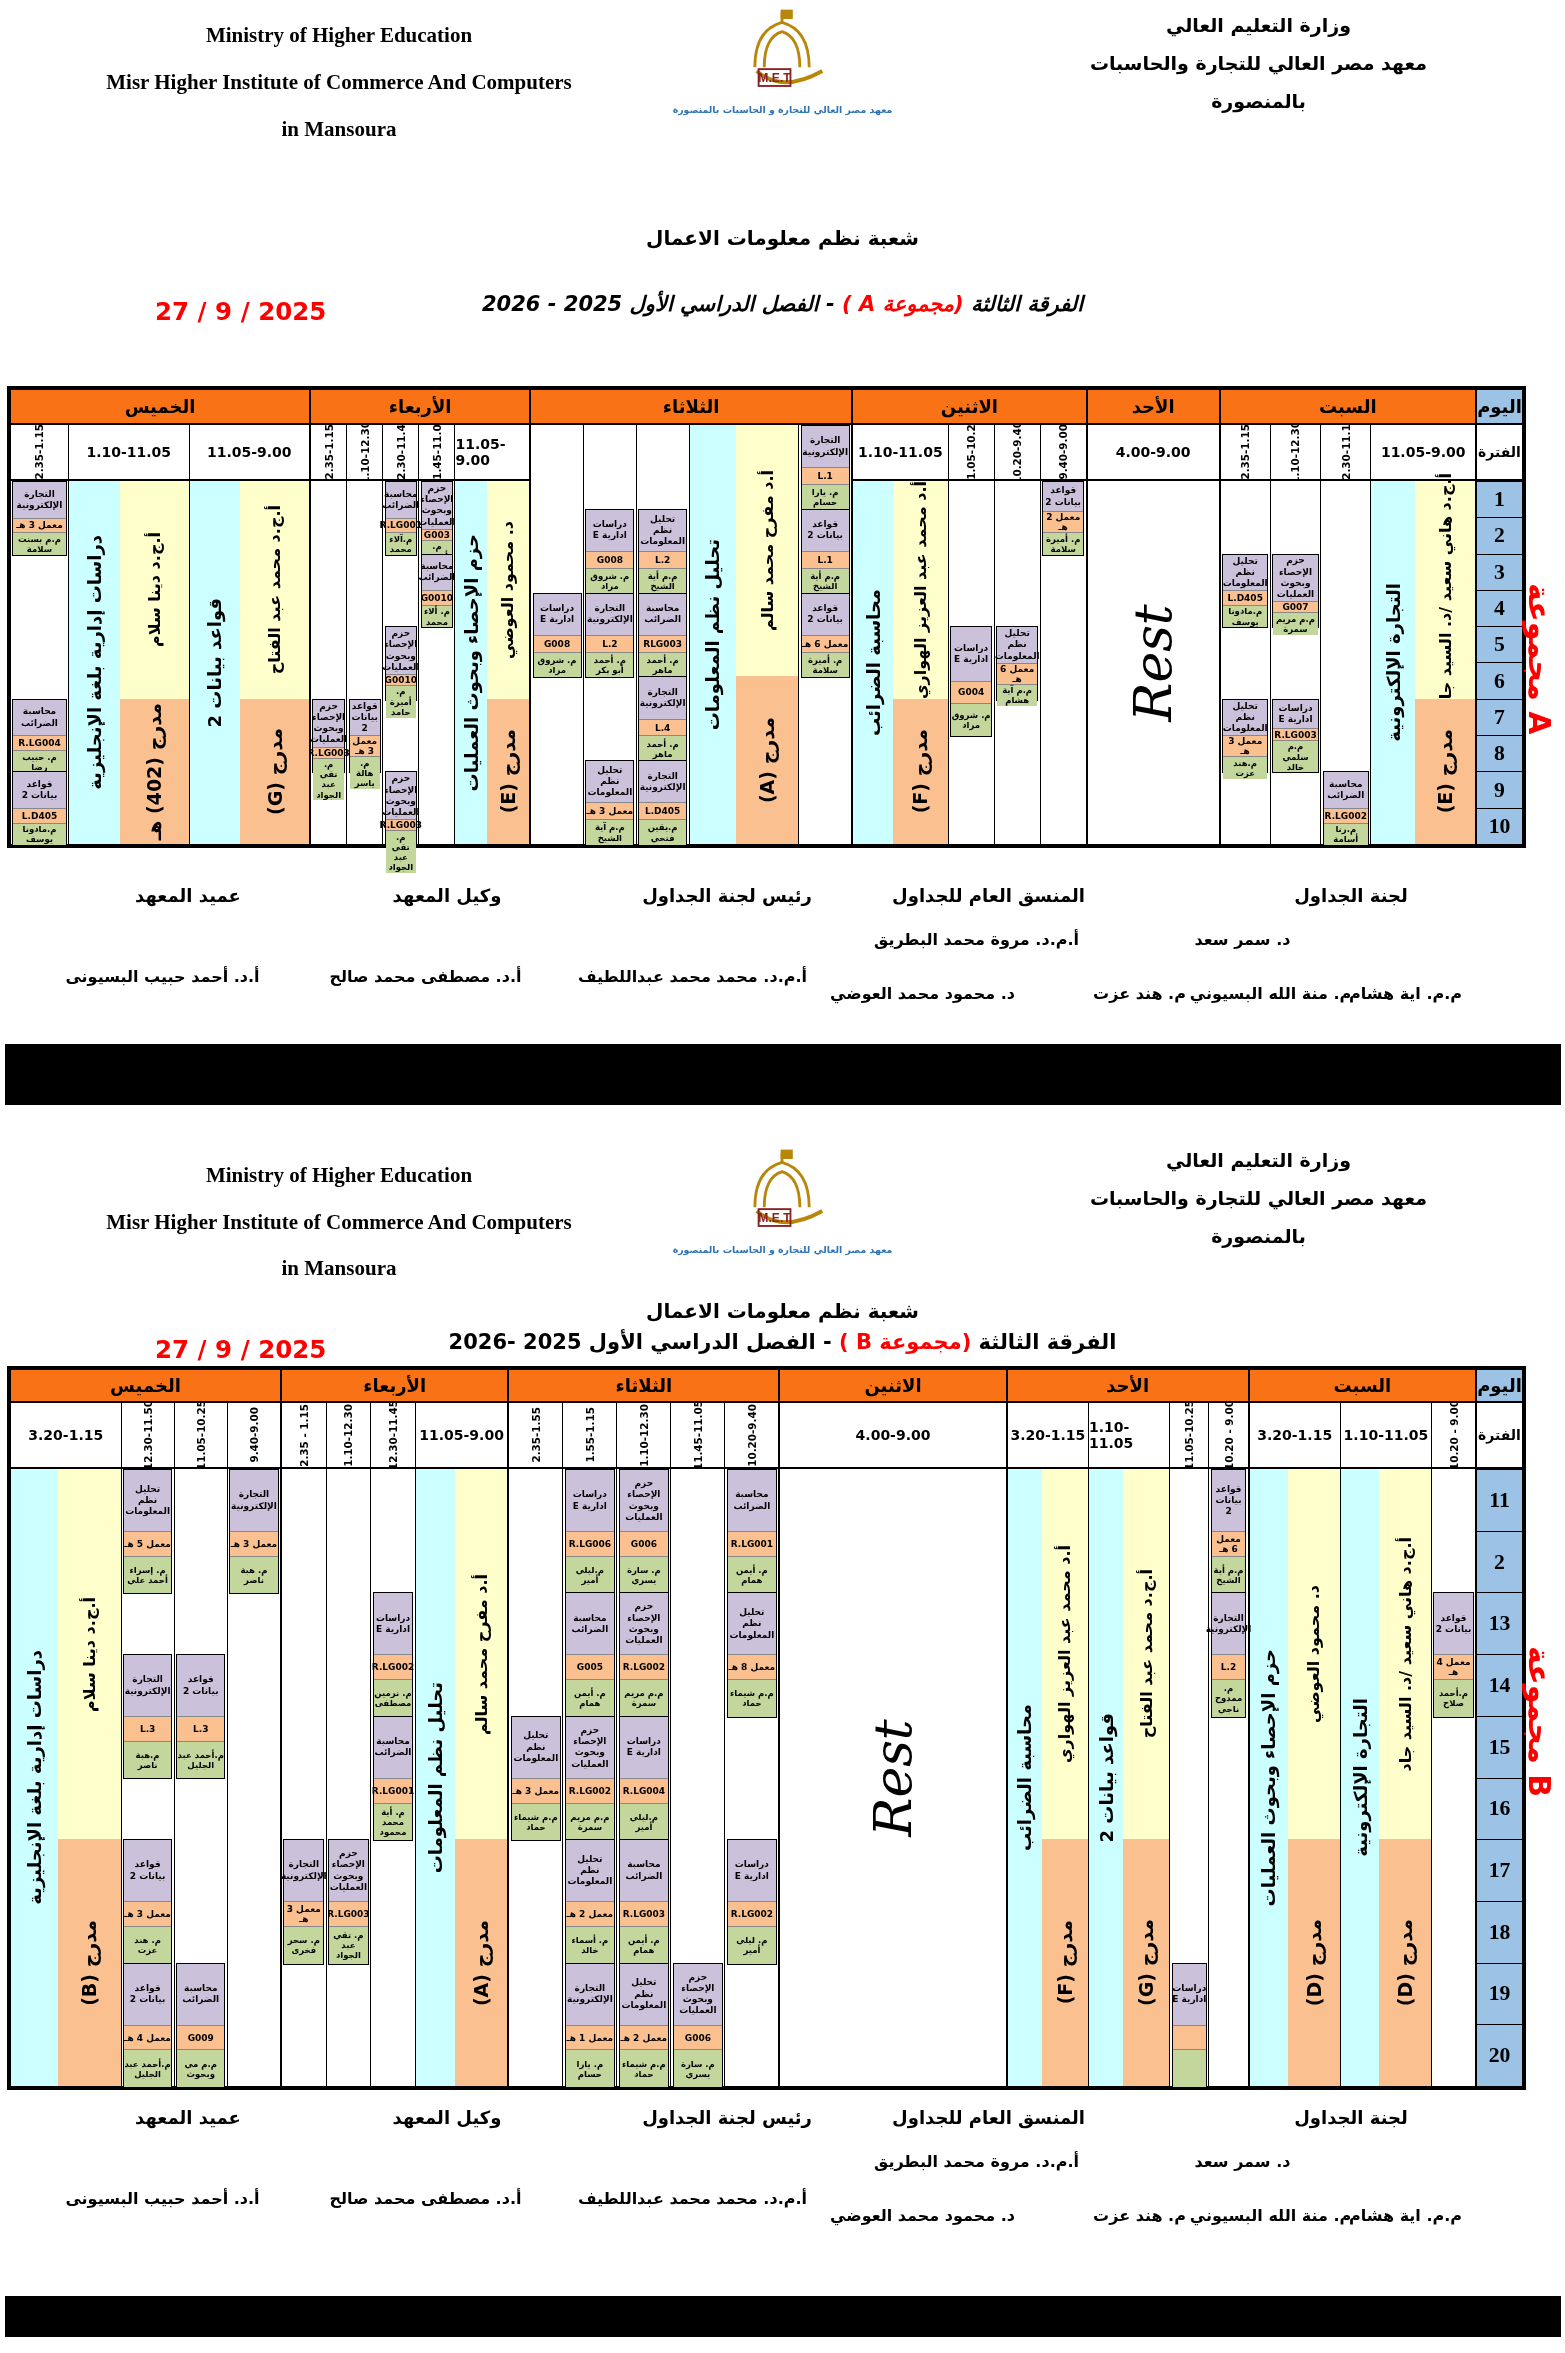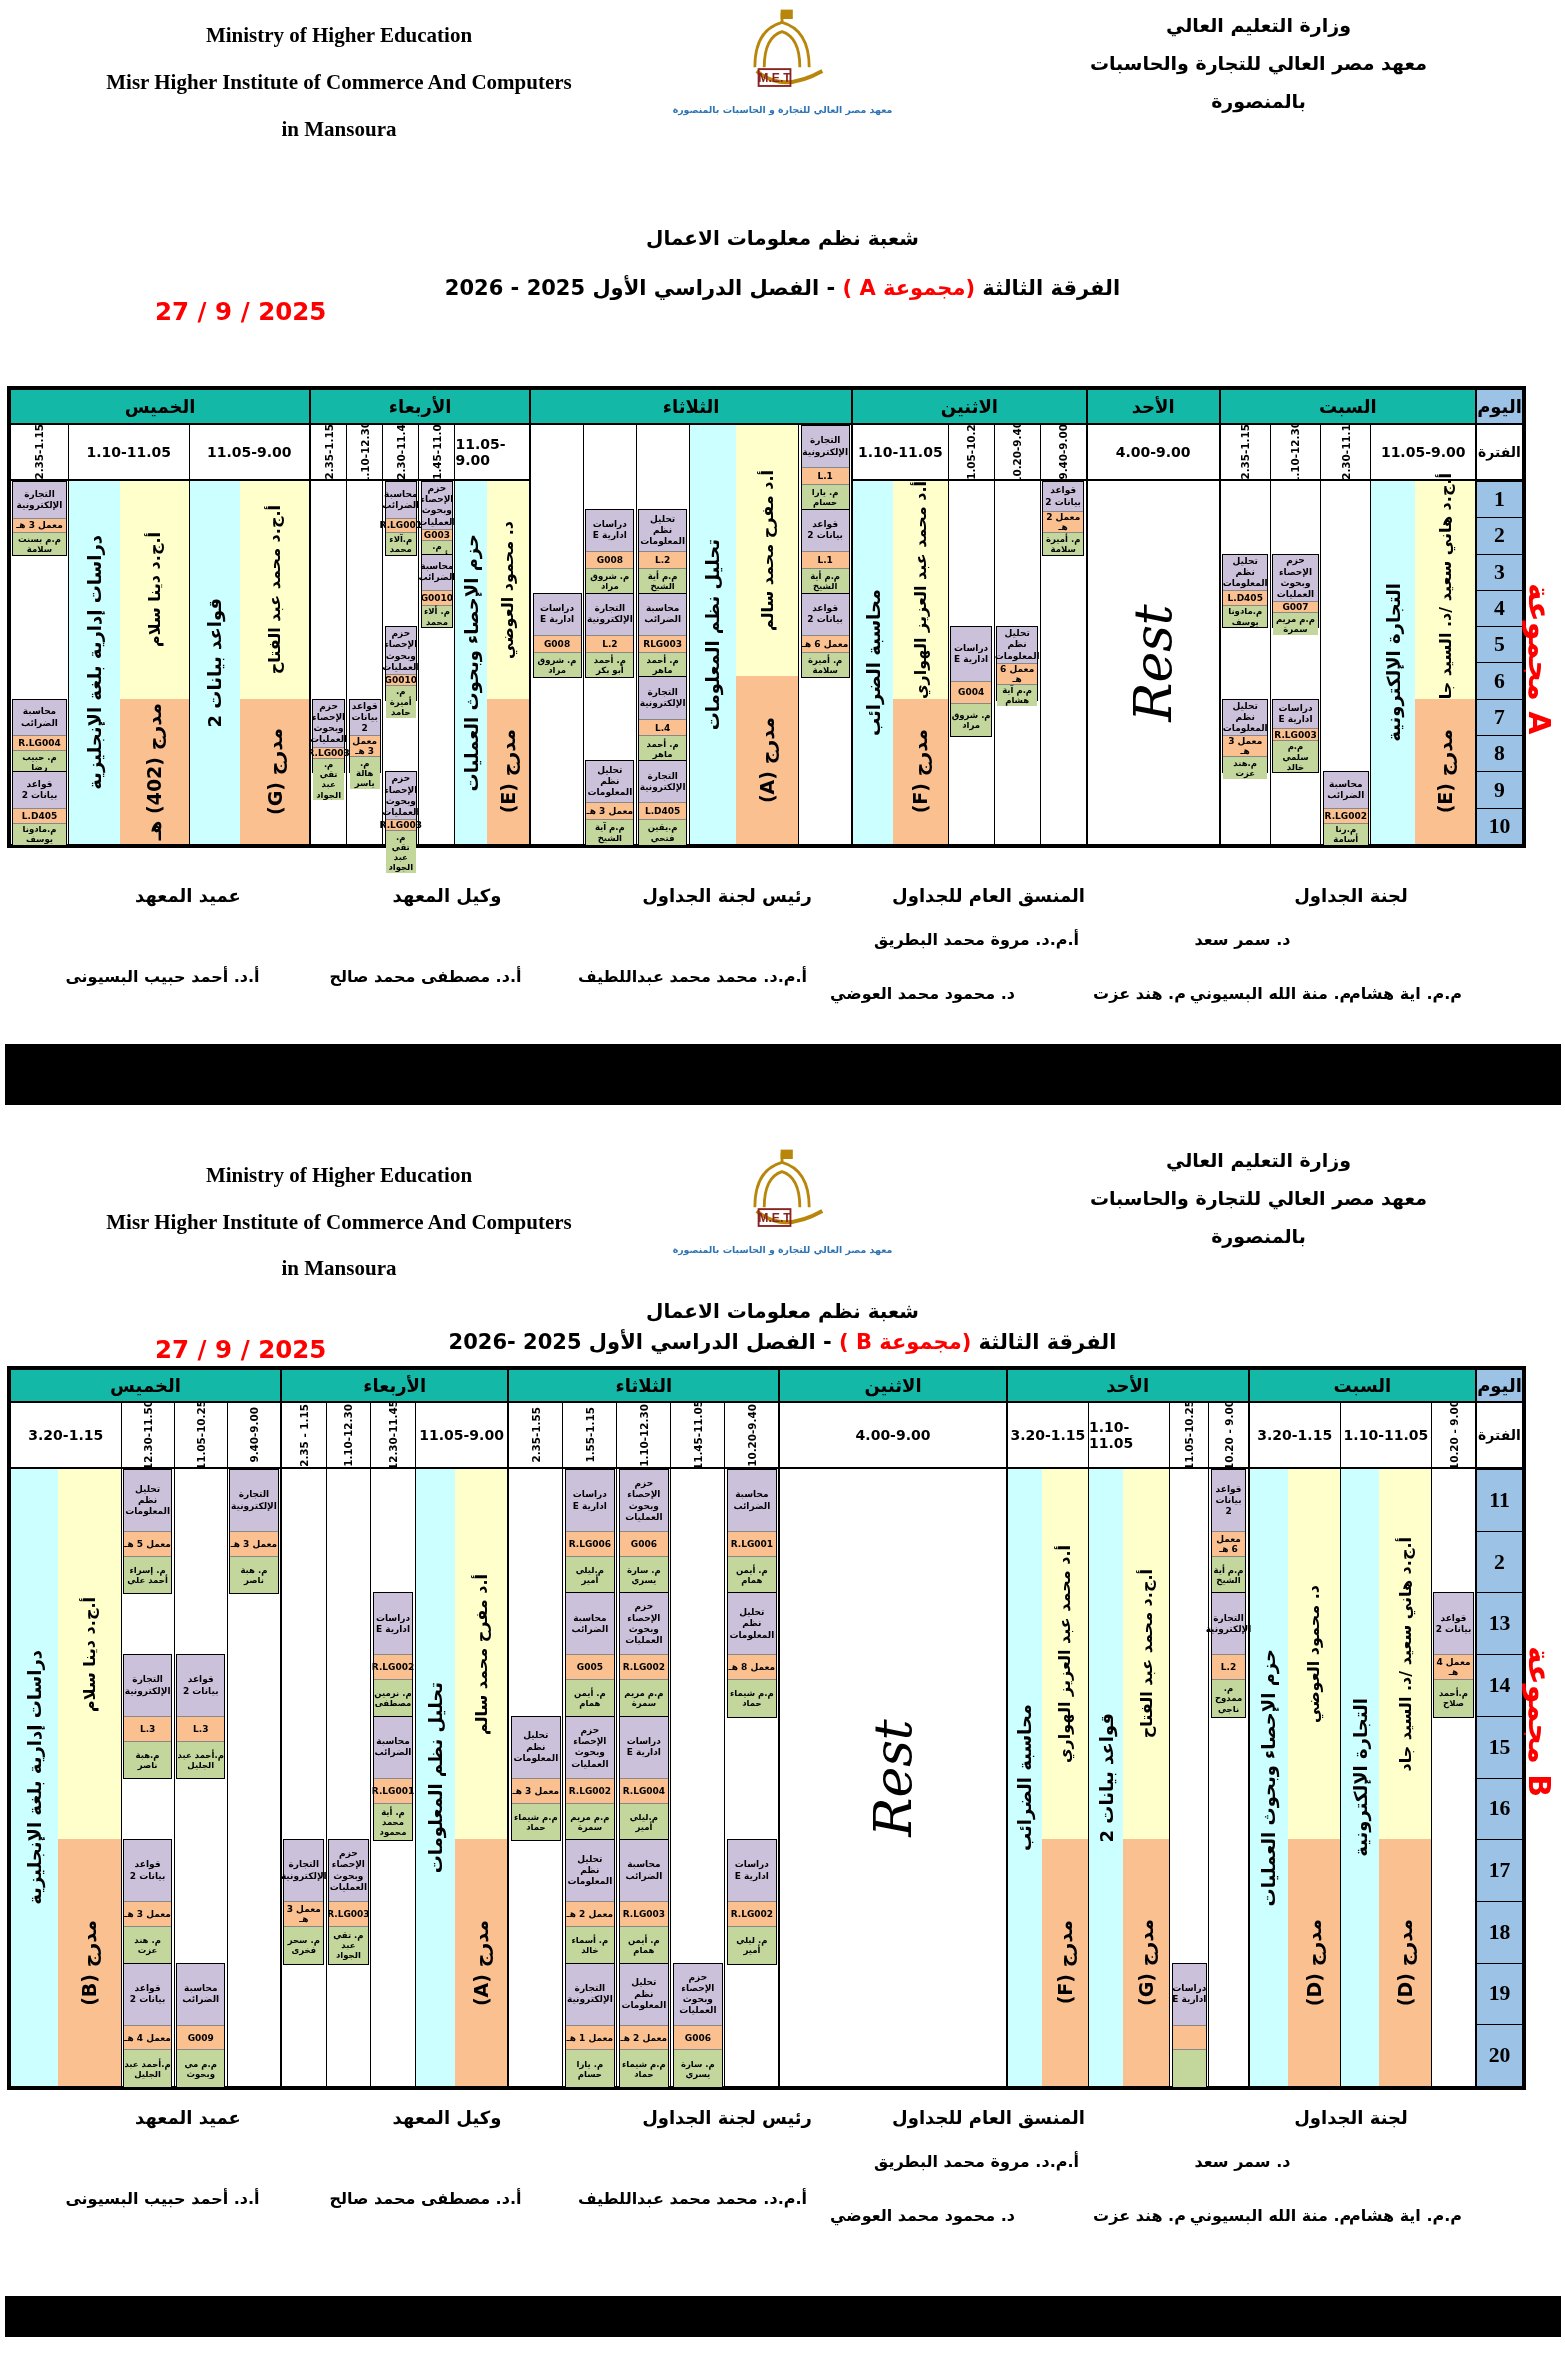--- a/index.html
+++ b/index.html
@@ -14,21 +14,21 @@
   .hdr-ar div{font-size:19px;margin-bottom:16px;}
   .logo{position:absolute;left:50%;transform:translateX(-50%);top:0;width:264px;text-align:center;}
   .dept{position:absolute;left:50%;transform:translateX(-50%);text-align:center;font-size:20px;font-weight:bold;direction:rtl;white-space:nowrap;}
   .titleline{position:absolute;left:50%;transform:translateX(-50%);text-align:center;font-size:21px;font-weight:bold;direction:rtl;white-space:nowrap;}
   .titleline .red{color:#f00;}
   .dateline{position:absolute;left:155px;color:#f00;font-size:24.5px;font-weight:bold;}
   
   .grid{position:absolute;left:7px;width:1511px;border:4.2px solid #000;display:flex;direction:rtl;background:#fff;}
   .pcol{width:45px;flex:0 0 45px;display:flex;flex-direction:column;border-left:2.8px solid #000;}
   .pcol .dayhead,.pcol .timehead{background:#9CC2E5;}
-  .dayhead{display:flex;align-items:center;justify-content:center;font-weight:bold;font-size:18px;direction:rtl;background:#14b8a6;border-bottom:2.4px solid #000;}
+  .dayhead{display:flex;align-items:center;justify-content:center;font-weight:bold;font-size:18px;direction:rtl;background:#f97316;border-bottom:2.4px solid #000;}
   .timehead{display:flex;align-items:center;justify-content:center;font-weight:bold;font-size:14px;border-bottom:2.8px solid #000;background:#fff;direction:rtl;}
   .pnum{flex:1;display:flex;align-items:center;justify-content:center;background:#9CC2E5;border-top:1.4px solid #000;font-weight:bold;font-size:21.7px;font-family:"Liberation Serif",serif;}
   .day{display:flex;flex-direction:column;border-left:2.8px solid #000;direction:ltr;}
   .day:last-child{border-left:none;}
   .trow{display:flex;border-bottom:2.8px solid #000;}
   .tcell{display:flex;align-items:center;justify-content:center;font-weight:bold;border-left:0.9px solid #000;overflow:hidden;}
   .tcell:first-child{border-left:none;}
   .tcell.wide{font-size:14px;}
   .tcell.narrow .v{writing-mode:vertical-rl;transform:rotate(180deg);font-size:10.4px;white-space:nowrap;}
   .body{flex:1;display:flex;position:relative;}
@@ -82,21 +82,21 @@
           </svg>
           <div class="cap">معهد مصر العالي للتجارة و الحاسبات بالمنصورة</div>
         </div>
         <div class="hdr-ar" style="top: 4.7px;">
           <div>وزارة التعليم العالي</div>
           <div>معهد مصر العالي للتجارة والحاسبات</div>
           <div>بالمنصورة</div>
         </div>
       </div>
       <div class="dept" style="top: 226px;">شعبة نظم معلومات الاعمال</div>
-      <div class="titleline" style="top: 276px;"><span>الفرقة الثالثة </span><span class="red">(مجموعة A ) </span><span>- الفصل الدراسي الأول 2025 - 2026</span></div>
+      <div class="titleline" style="top: 292px; font-style: italic;"><span>الفرقة الثالثة </span><span class="red">(مجموعة A ) </span><span>- الفصل الدراسي الأول 2025 - 2026</span></div>
       <div class="dateline" style="top: 297px;">27 / 9 / 2025</div>
       <div class="grid" style="top: 386px; height: 454px;">
         <div class="pcol">
           <div class="dayhead" style="height: 33px; flex: 0 0 33px;">اليوم</div>
           <div class="timehead" style="height: 54px; flex: 0 0 54px; background: rgb(255, 255, 255);">الفترة</div>
           <div class="pnum">1</div>
           <div class="pnum">2</div>
           <div class="pnum">3</div>
           <div class="pnum">4</div>
           <div class="pnum">5</div>

